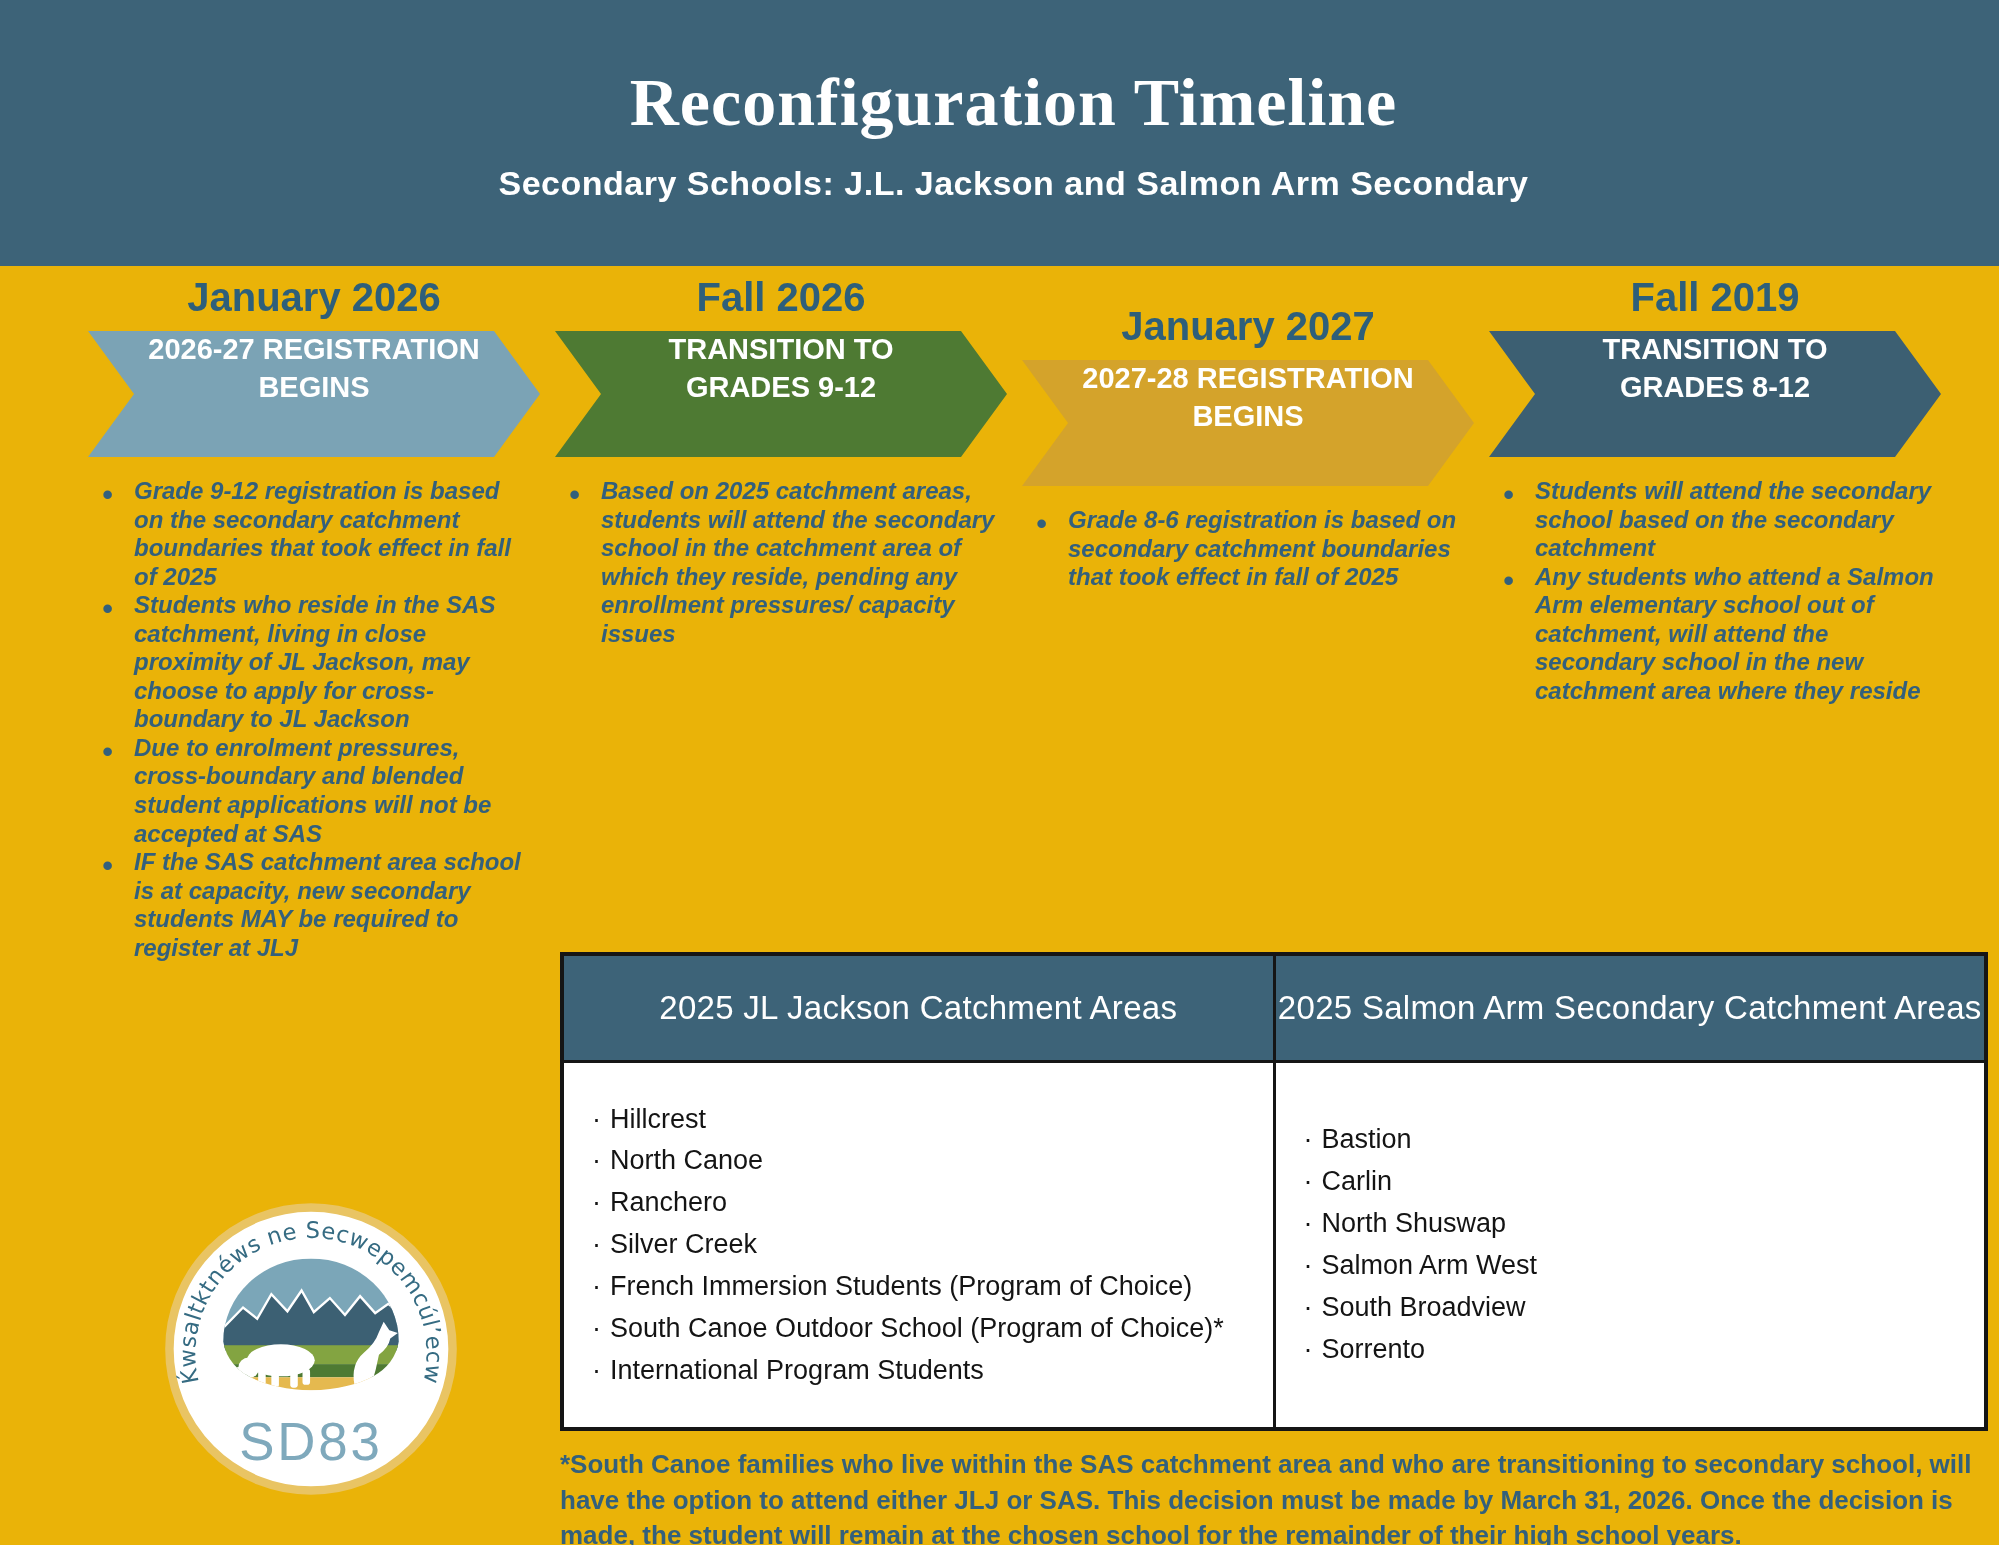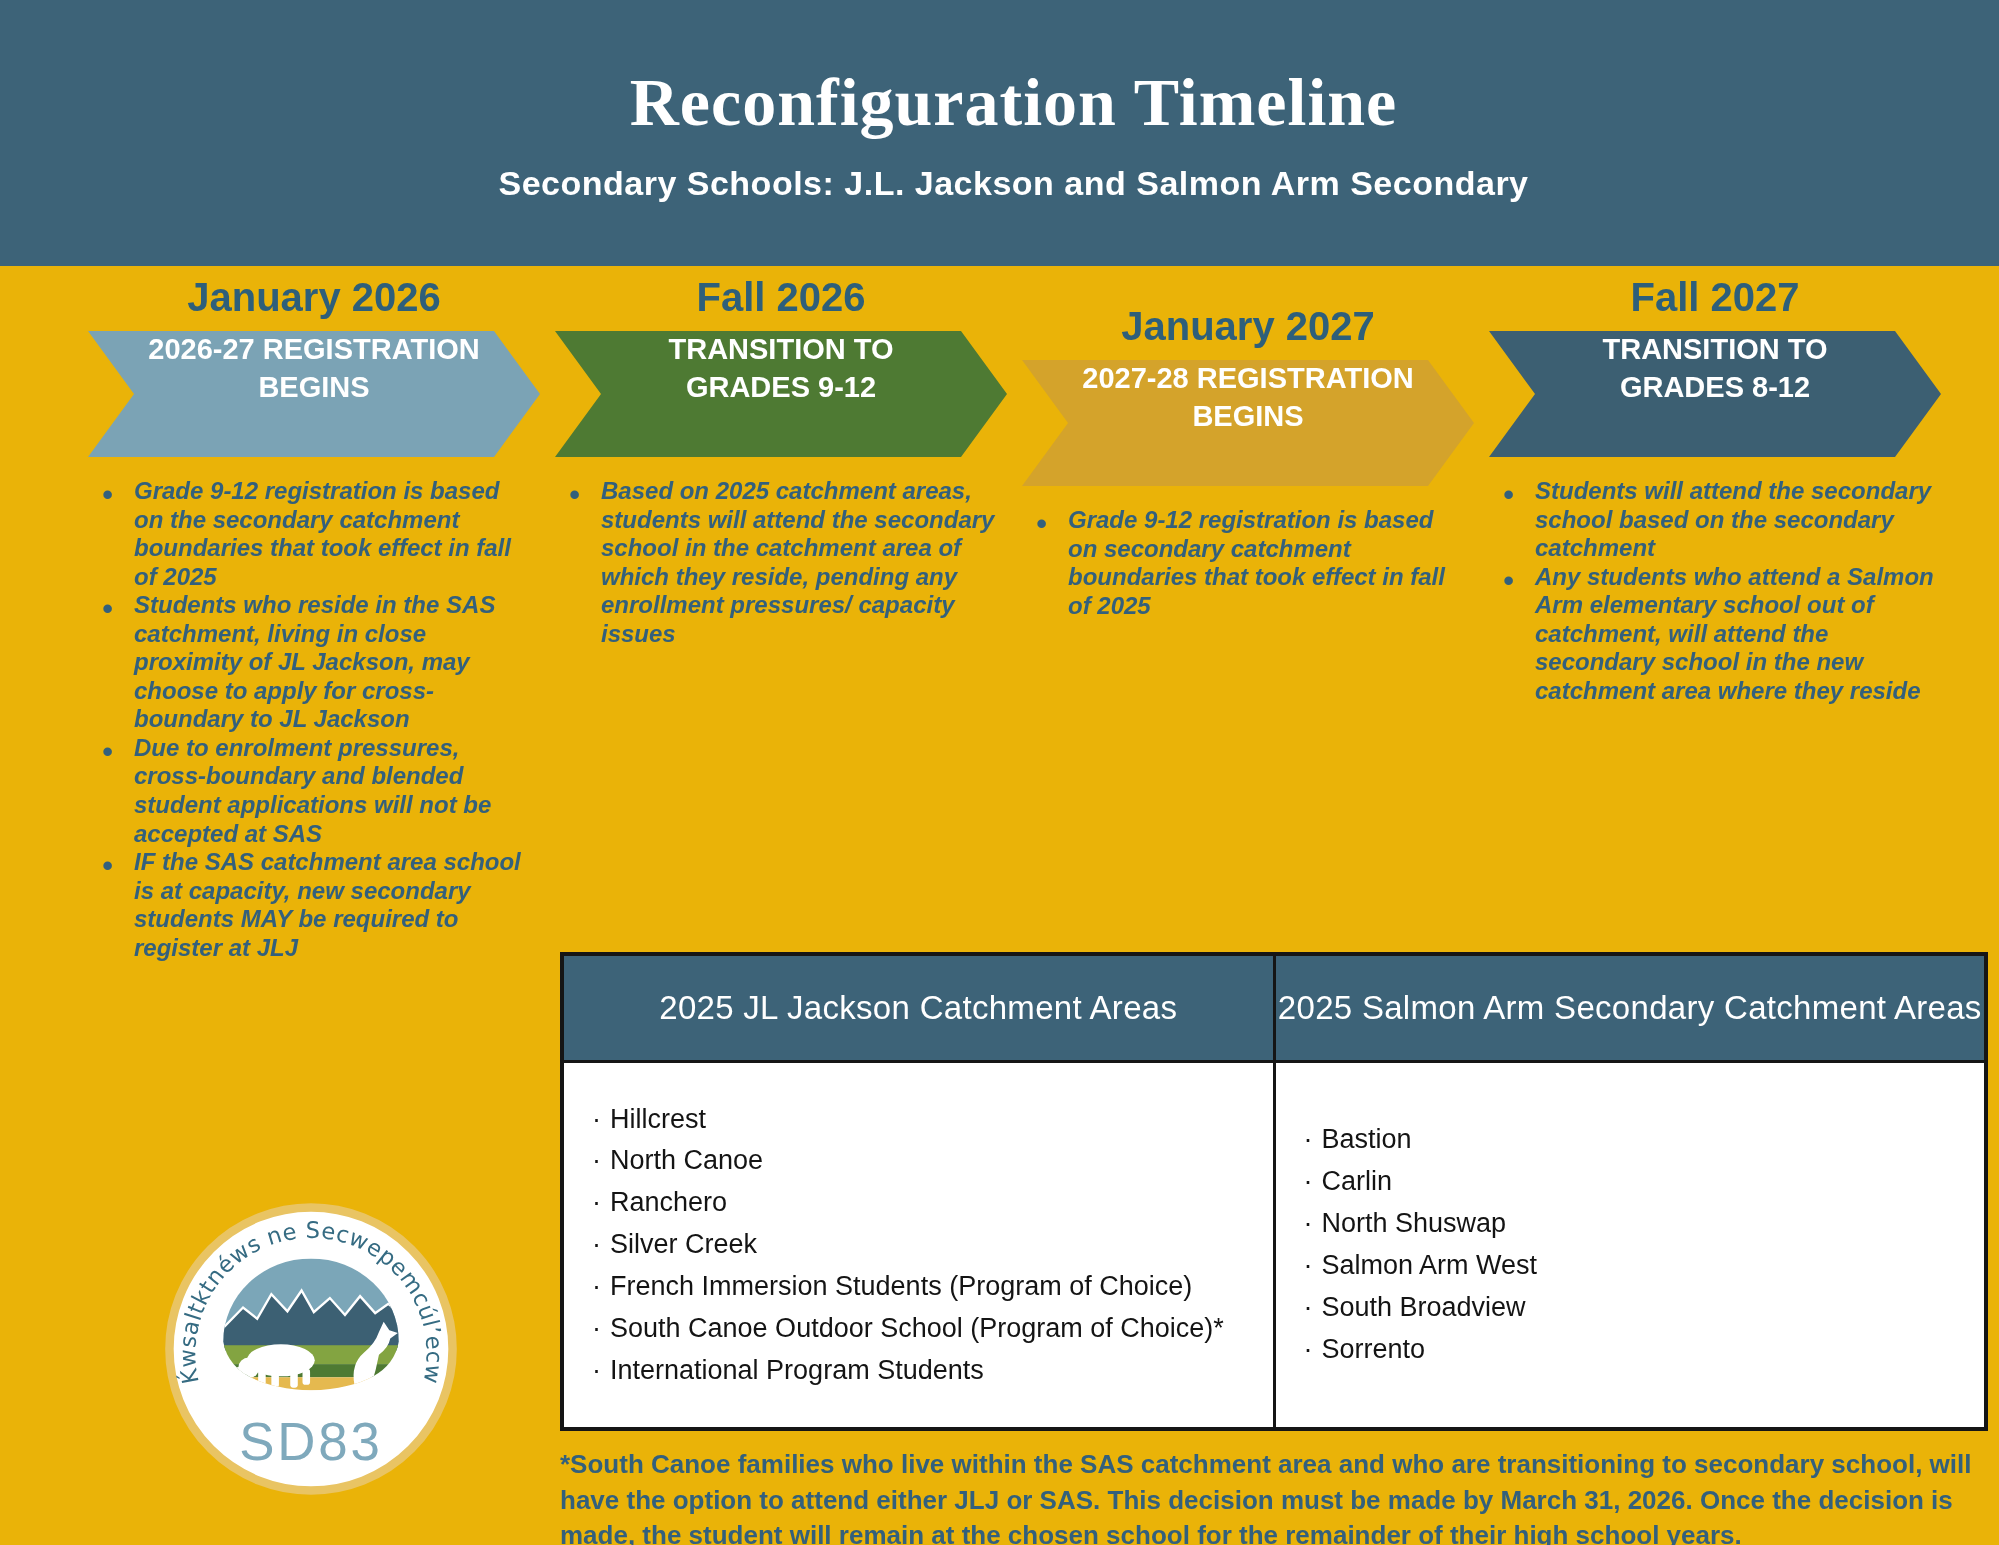--- a/index.html
+++ b/index.html
@@ -124,26 +124,26 @@
   </section>
 
   <section class="tcol tcol-2">
     <h2 class="date">January 2027</h2>
     <div class="arrow" style="background: rgb(212, 163, 43);">
       <span>2027-28 REGISTRATION
 BEGINS</span>
     </div>
     <ul class="bullets">
 
-    <li>Grade 9-12 registration is based on secondary catchment boundaries that took effect in fall of 2025</li>
+    <li>Grade 8-6 registration is based on secondary catchment boundaries that took effect in fall of 2025</li>
       </ul>
   </section>
 
   <section class="tcol tcol-3">
-    <h2 class="date">Fall 2027</h2>
+    <h2 class="date">Fall 2019</h2>
     <div class="arrow" style="background: rgb(60, 95, 114);">
       <span>TRANSITION TO
 GRADES 8-12</span>
     </div>
     <ul class="bullets">
 
     <li>Students will attend the secondary school based on the secondary catchment</li>
         <li>Any students who attend a Salmon Arm elementary school out of catchment, will attend the secondary school in the new catchment area where they reside</li>
       </ul>
   </section>

